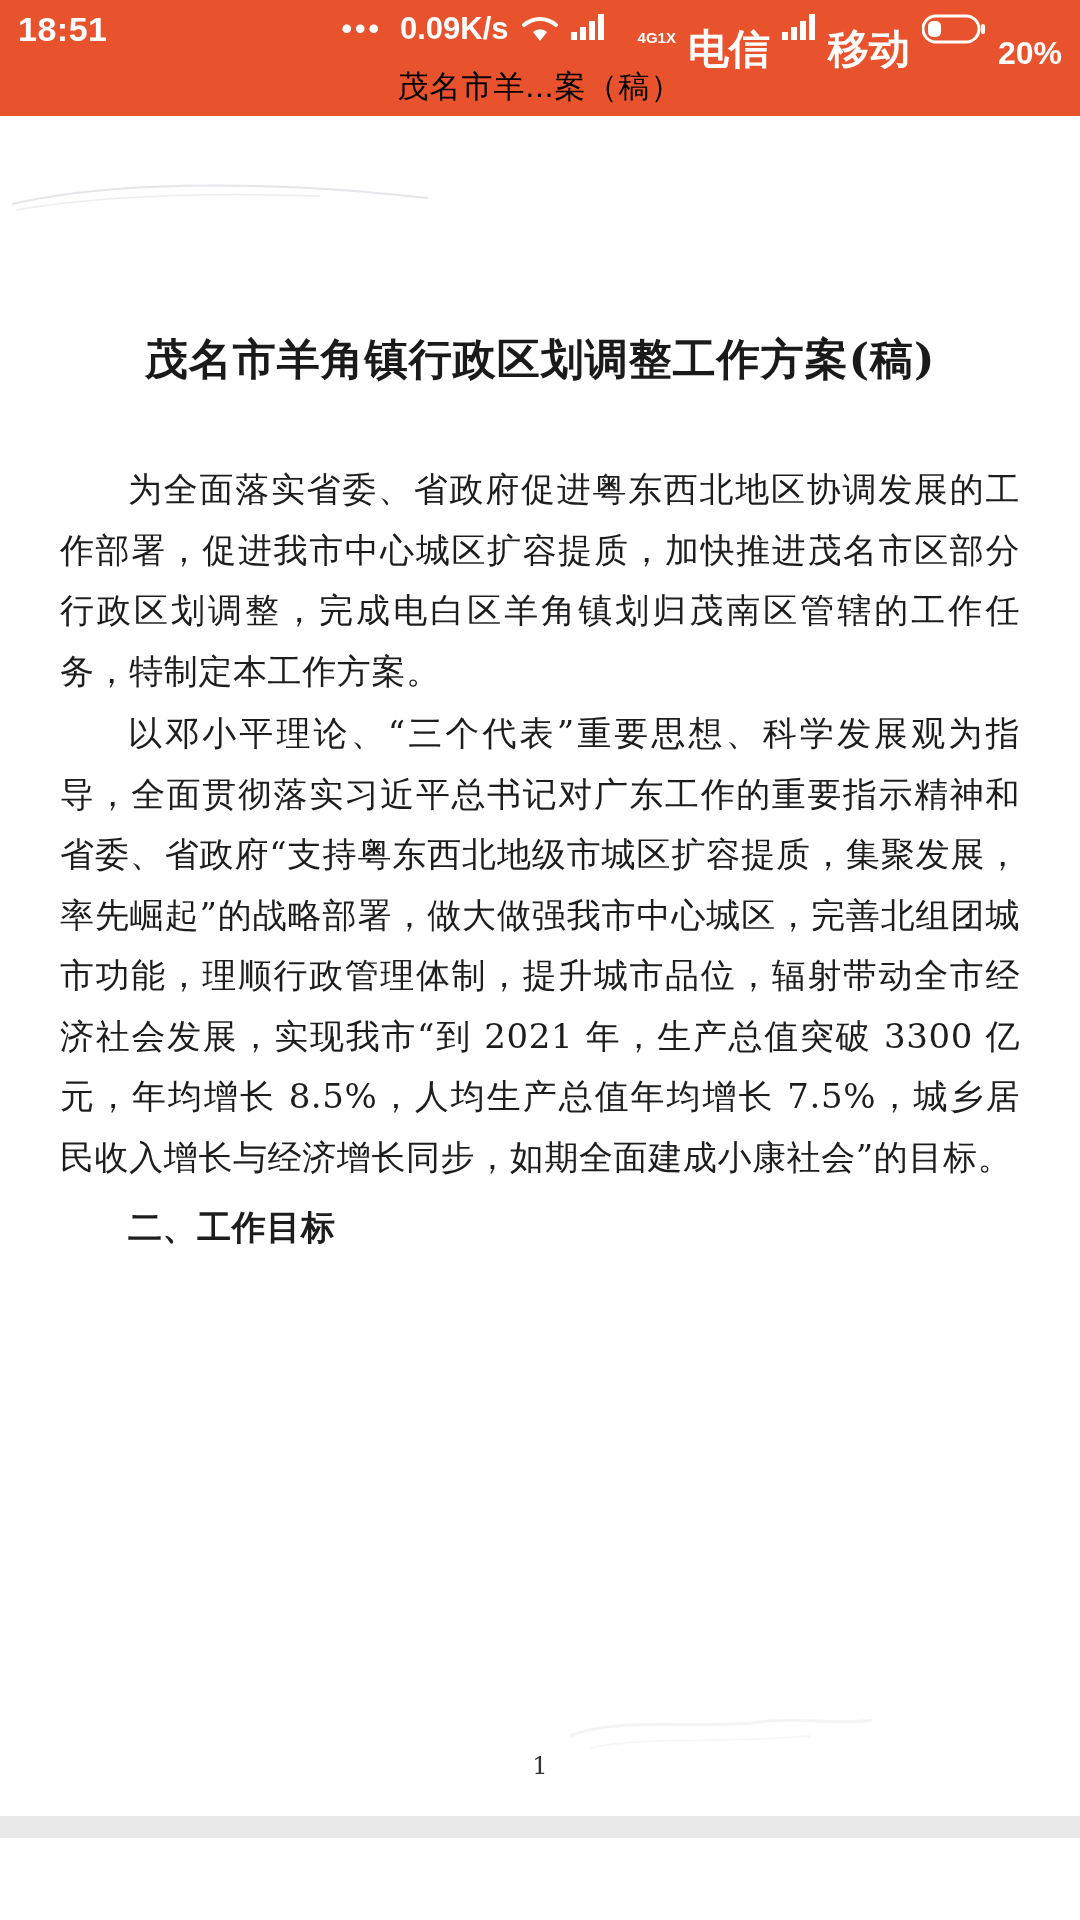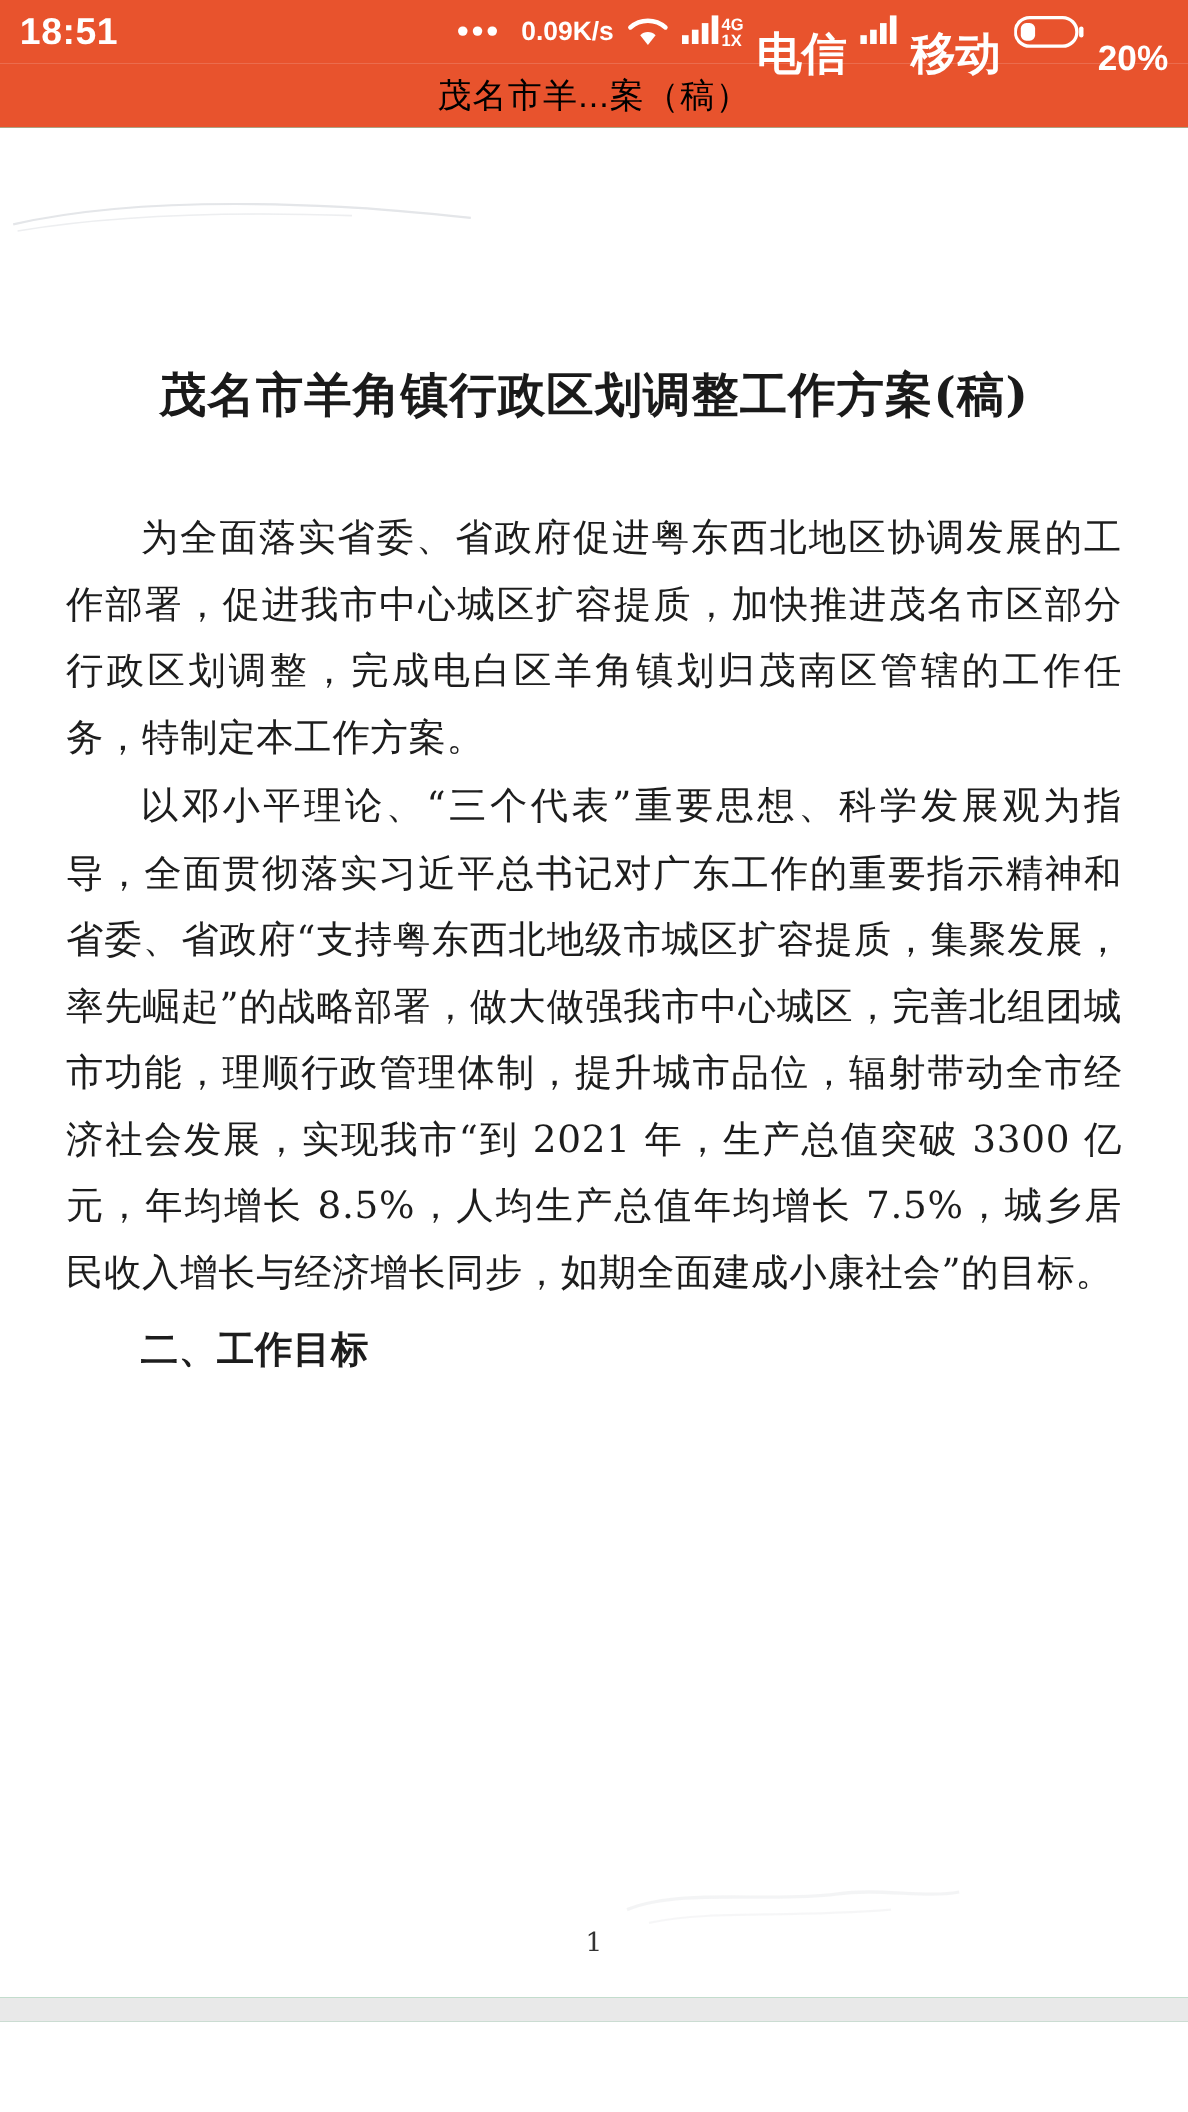--- a/index.html
+++ b/index.html
@@ -38,44 +38,45 @@
     align-items: center;
     gap: 12px;
   }
   .dots-icon {
     letter-spacing: 3px;
     font-size: 30px;
     line-height: 1;
     margin-right: 6px;
   }
   .netspeed {
-    font-size: 24px;
+    font-size: 31px;
     font-weight: bold;
   }
   .wifi-icon svg, .signal-icon svg, .battery-icon svg {
     display: block;
   }
   .carrier {
     font-size: 41px;
     font-weight: bold;
     margin-top: 41px;
   }
   .sig4g {
     display: flex;
     align-items: flex-end;
     gap: 2px;
   }
   .sig4g .glabel {
     display: flex;
-    flex-direction: column;
+    flex-direction: row;
     align-items: flex-start;
     line-height: 1;
     font-size: 15px;
     font-weight: bold;
     padding-bottom: 3px;
+    margin-left: 31px;
   }
   .battery-pct {
     font-size: 32px;
     font-weight: bold;
     margin-top: 48px;
   }
 
   
   .title-bar {
     height: 58px;
@@ -86,21 +87,21 @@
     justify-content: center;
     font-size: 31px;
     letter-spacing: 1px;
   }
 
   
   .doc-viewer {
     position: relative;
     width: 1080px;
     height: 1804px;
-    background: #15803d;
+    background: #a21caf;
     overflow: hidden;
   }
   .page {
     position: relative;
     width: 1080px;
     height: 1700px;
     background: #ffffff;
     box-sizing: border-box;
     padding: 0 60px;
     overflow: hidden;

